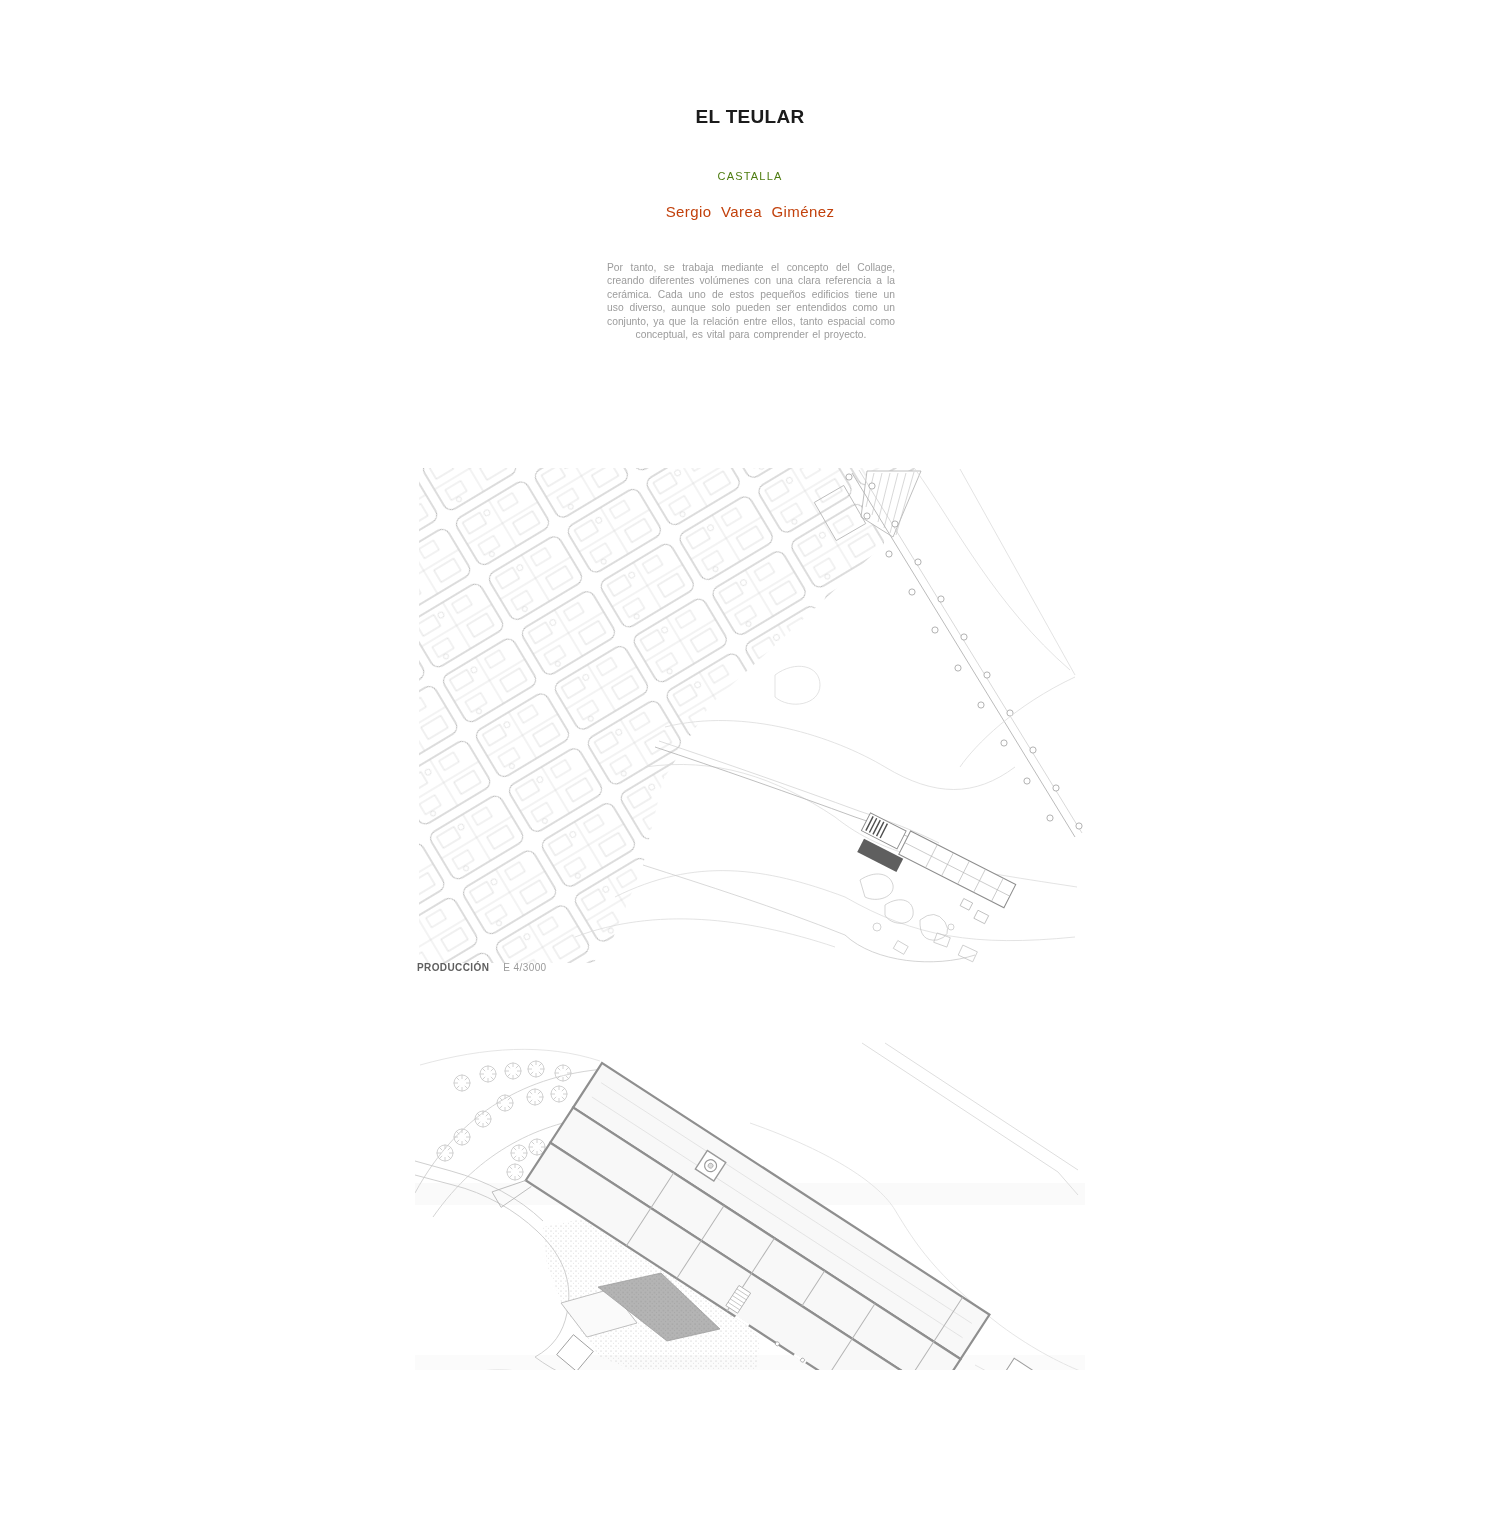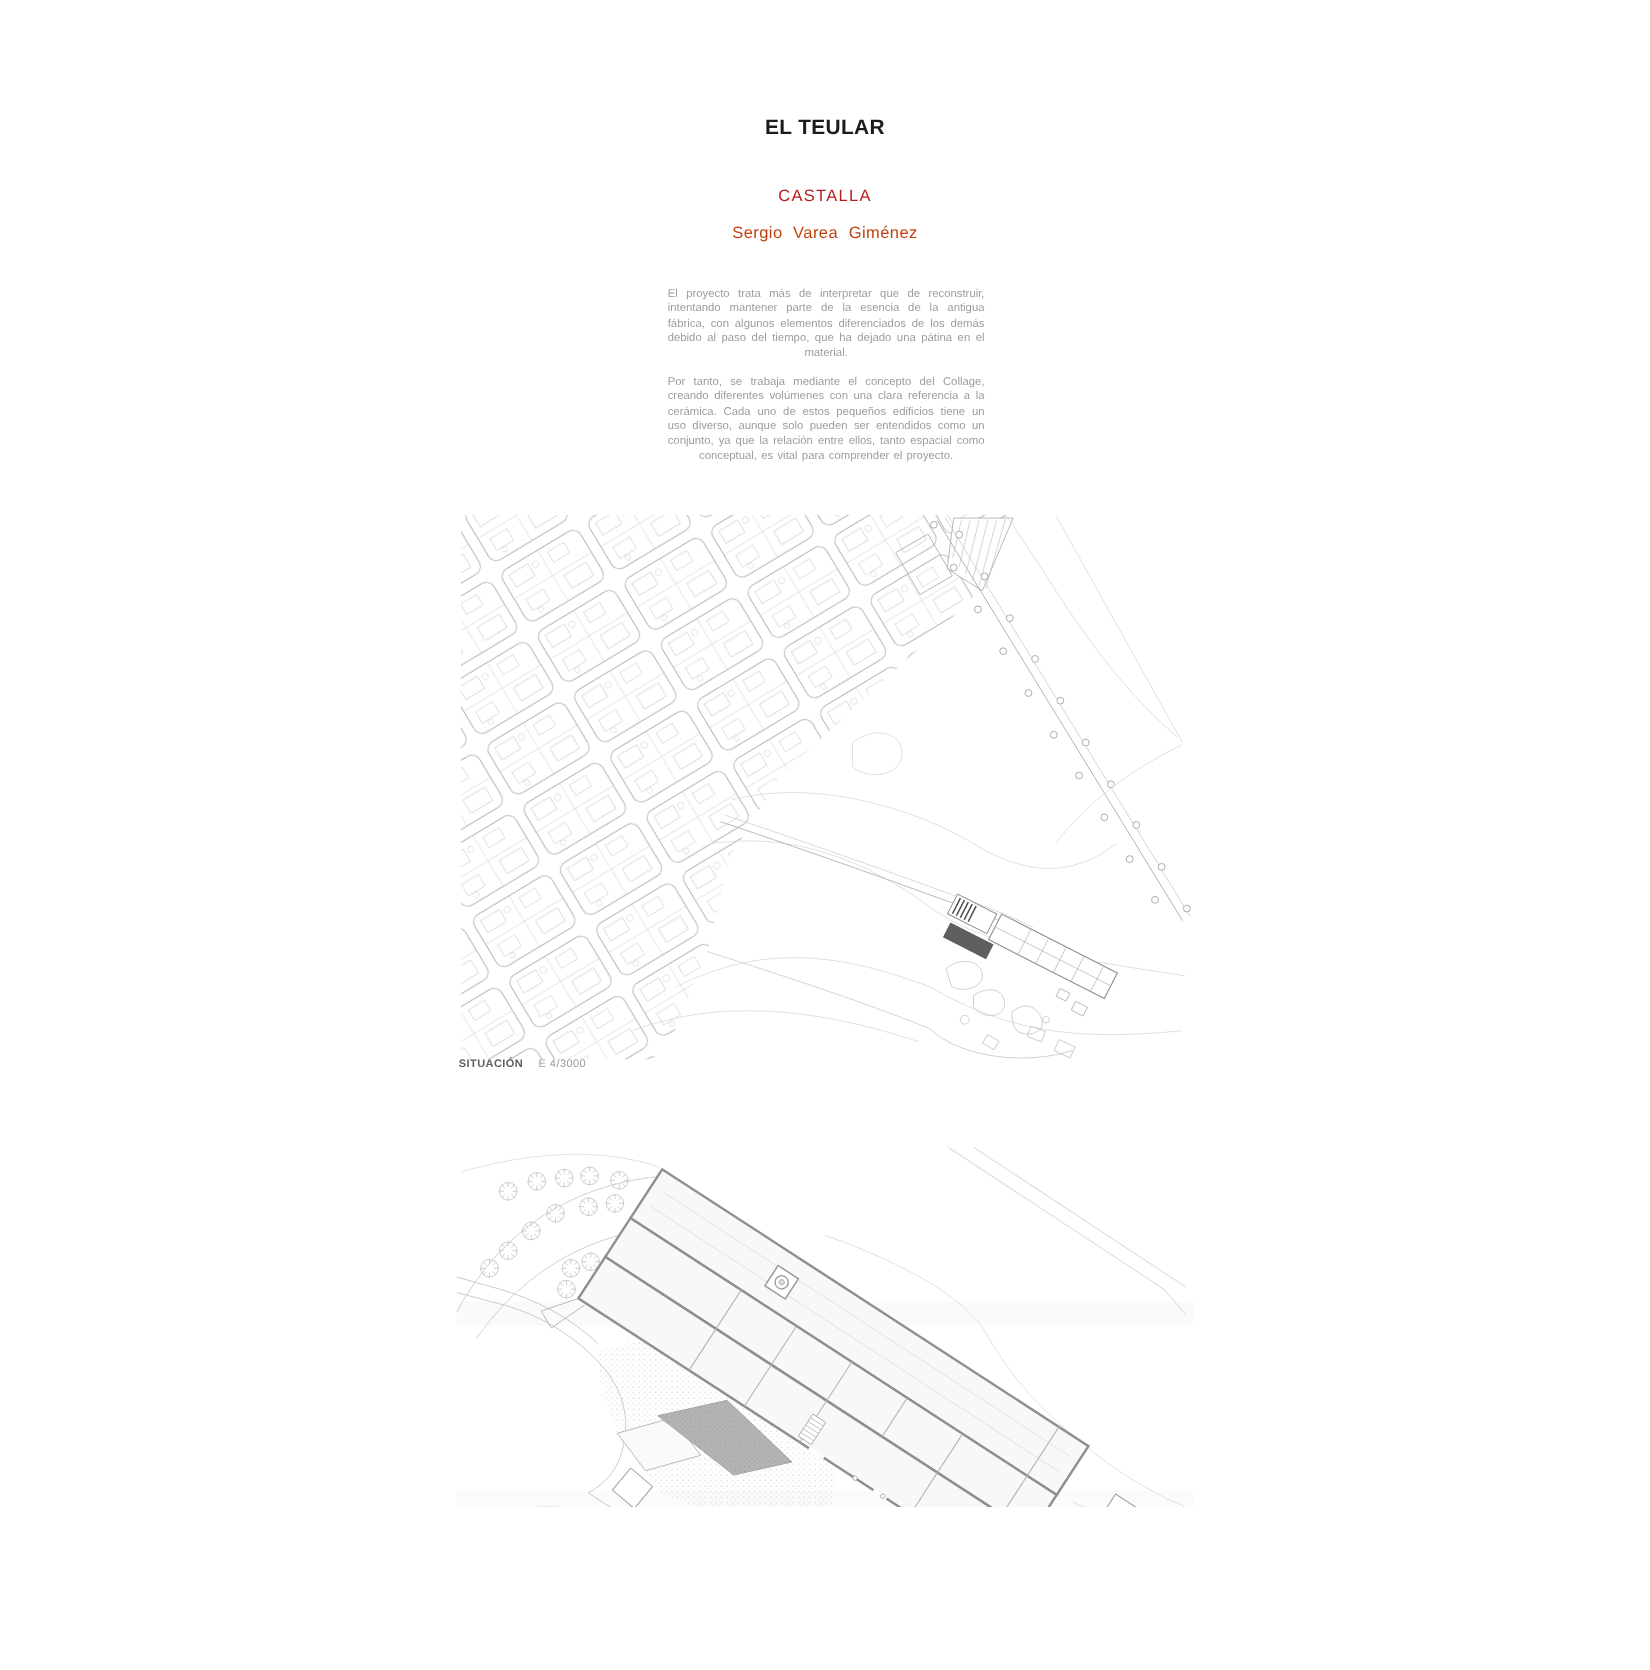--- a/index.html
+++ b/index.html
@@ -10,21 +10,21 @@
     font-family:"Liberation Sans", sans-serif;
     overflow:hidden;
   }
   .title-line{
     font-size:19px;font-weight:bold;color:#1b1b1b;
     letter-spacing:0.3px;line-height:23px;
   }
   .title-block{position:absolute;top:105px;left:0;width:1500px;text-align:center;}
   .location{
     position:absolute;top:170px;left:0;width:1500px;text-align:center;
-    font-size:15px;color:#b91c1c;letter-spacing:1.2px;
+    font-size:11px;color:#4d7c0f;letter-spacing:1.2px;
   }
   .author{
     position:absolute;top:203px;left:0;width:1500px;text-align:center;
     font-size:15px;color:#c2410c;letter-spacing:0.4px;word-spacing:5px;
   }
   .intro{
     position:absolute;left:607px;top:261px;width:288px;
     font-size:10.3px;line-height:13.4px;color:#9c9c9c;
   }
   .intro p{
@@ -50,21 +50,20 @@
 
 <div class="page">
 
   <div class="title-block">
     <div class="title-line">EL TEULAR</div>
   </div>
   <div class="location">CASTALLA</div>
   <div class="author">Sergio  Varea  Giménez</div>
 
   <section class="intro">
-    <p>El proyecto trata más de interpretar que de reconstruir, intentando mantener parte de la esencia de la antigua fábrica, con algunos elementos diferenciados de los demás debido al paso del tiempo, que ha dejado una pátina en el material.</p>
     <p>Por tanto, se trabaja mediante el concepto del Collage, creando diferentes volúmenes con una clara referencia a la cerámica. Cada uno de estos pequeños edificios tiene un uso diverso, aunque solo pueden ser entendidos como un conjunto, ya que la relación entre ellos, tanto espacial como conceptual, es vital para comprender el proyecto.</p>
   </section>
 
   <figure class="fig fig-situacion">
     <svg width="670" height="500" viewBox="0 0 670 500" xmlns="http://www.w3.org/2000/svg">
       <defs>
         <pattern id="pb" width="92" height="64" patternUnits="userSpaceOnUse" patternTransform="rotate(-31)">
           <rect x="4" y="4" width="82" height="54" rx="8" fill="#ffffff" stroke="#a8a8a8" stroke-width="0.8"></rect>
           <path d="M45 4 V58 M4 31 H86" stroke="#d0d0d0" stroke-width="0.5" fill="none"></path>
           <rect x="11" y="10" width="20" height="13" fill="none" stroke="#c4c4c4" stroke-width="0.5"></rect>
@@ -146,21 +145,21 @@
         <path d="M505,455 q15,-12 25,2 q8,14 -8,18 q-18,2 -17,-20 Z"></path>
         <path d="M430,470 C460,498 520,503 560,490"></path>
         <rect x="520" y="470" width="14" height="10" transform="rotate(20 527 475)"></rect>
         <rect x="545" y="483" width="16" height="11" transform="rotate(25 553 488)"></rect>
         <rect x="480" y="478" width="12" height="9" transform="rotate(30 486 482)"></rect>
         <circle cx="462" cy="462" r="4"></circle>
         <circle cx="536" cy="462" r="3"></circle>
       </g>
     </svg>
     <figcaption class="caption caption-situacion">
-      <span class="cap-label">SITUACIÓN</span><span class="cap-scale">E  4/3000</span>
+      <span class="cap-label">PRODUCCIÓN</span><span class="cap-scale">E  4/3000</span>
     </figcaption>
   </figure>
 
   <figure class="fig fig-emplazamiento">
     <svg width="670" height="430" viewBox="0 0 670 430" xmlns="http://www.w3.org/2000/svg">
       <defs>
         <pattern id="dots" width="5" height="5" patternUnits="userSpaceOnUse">
           <circle cx="1" cy="1" r="0.55" fill="#bdbdbd"></circle>
           <circle cx="3.5" cy="3.2" r="0.45" fill="#cfcfcf"></circle>
         </pattern>

